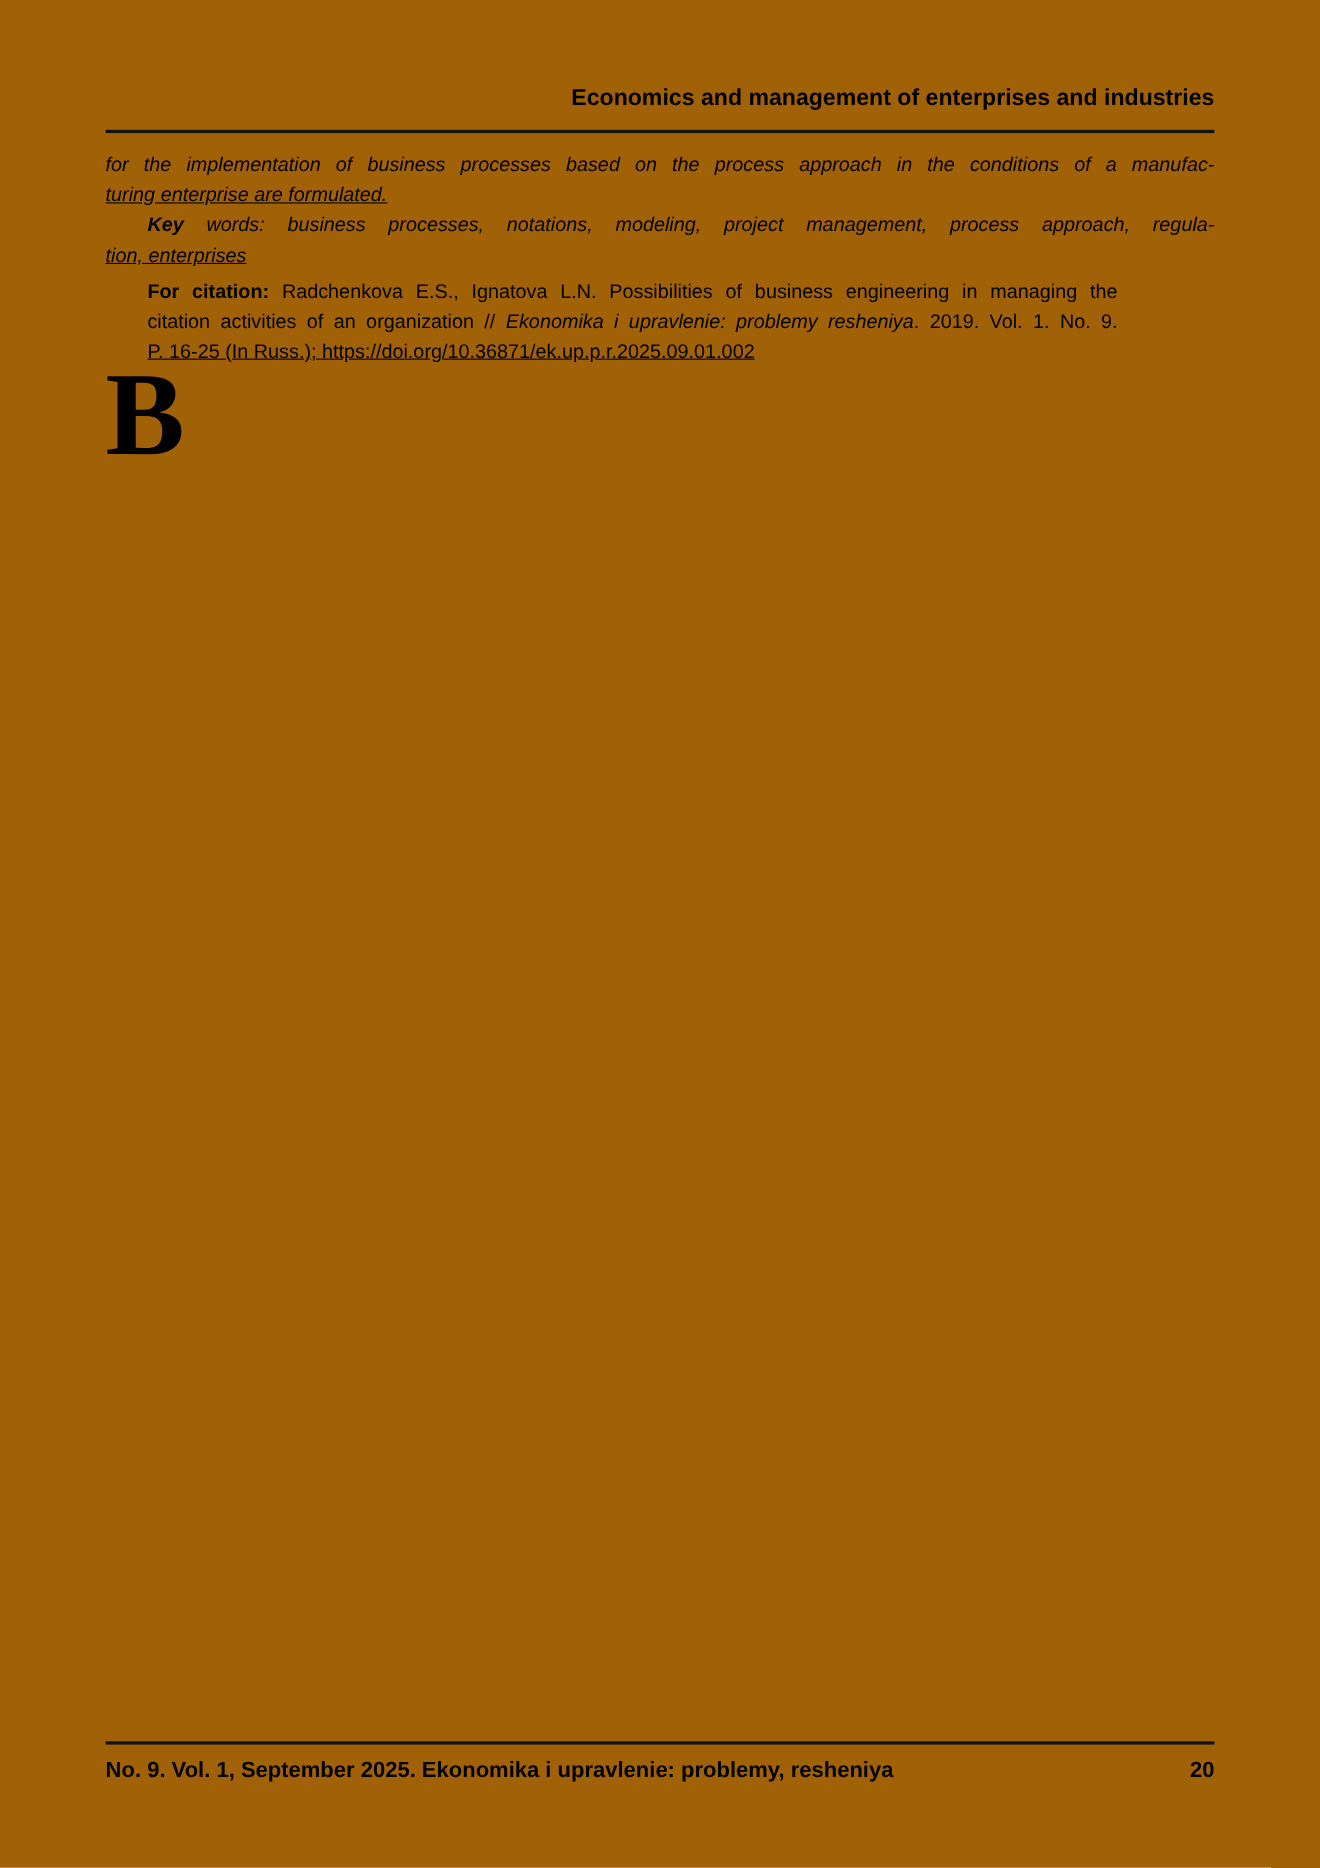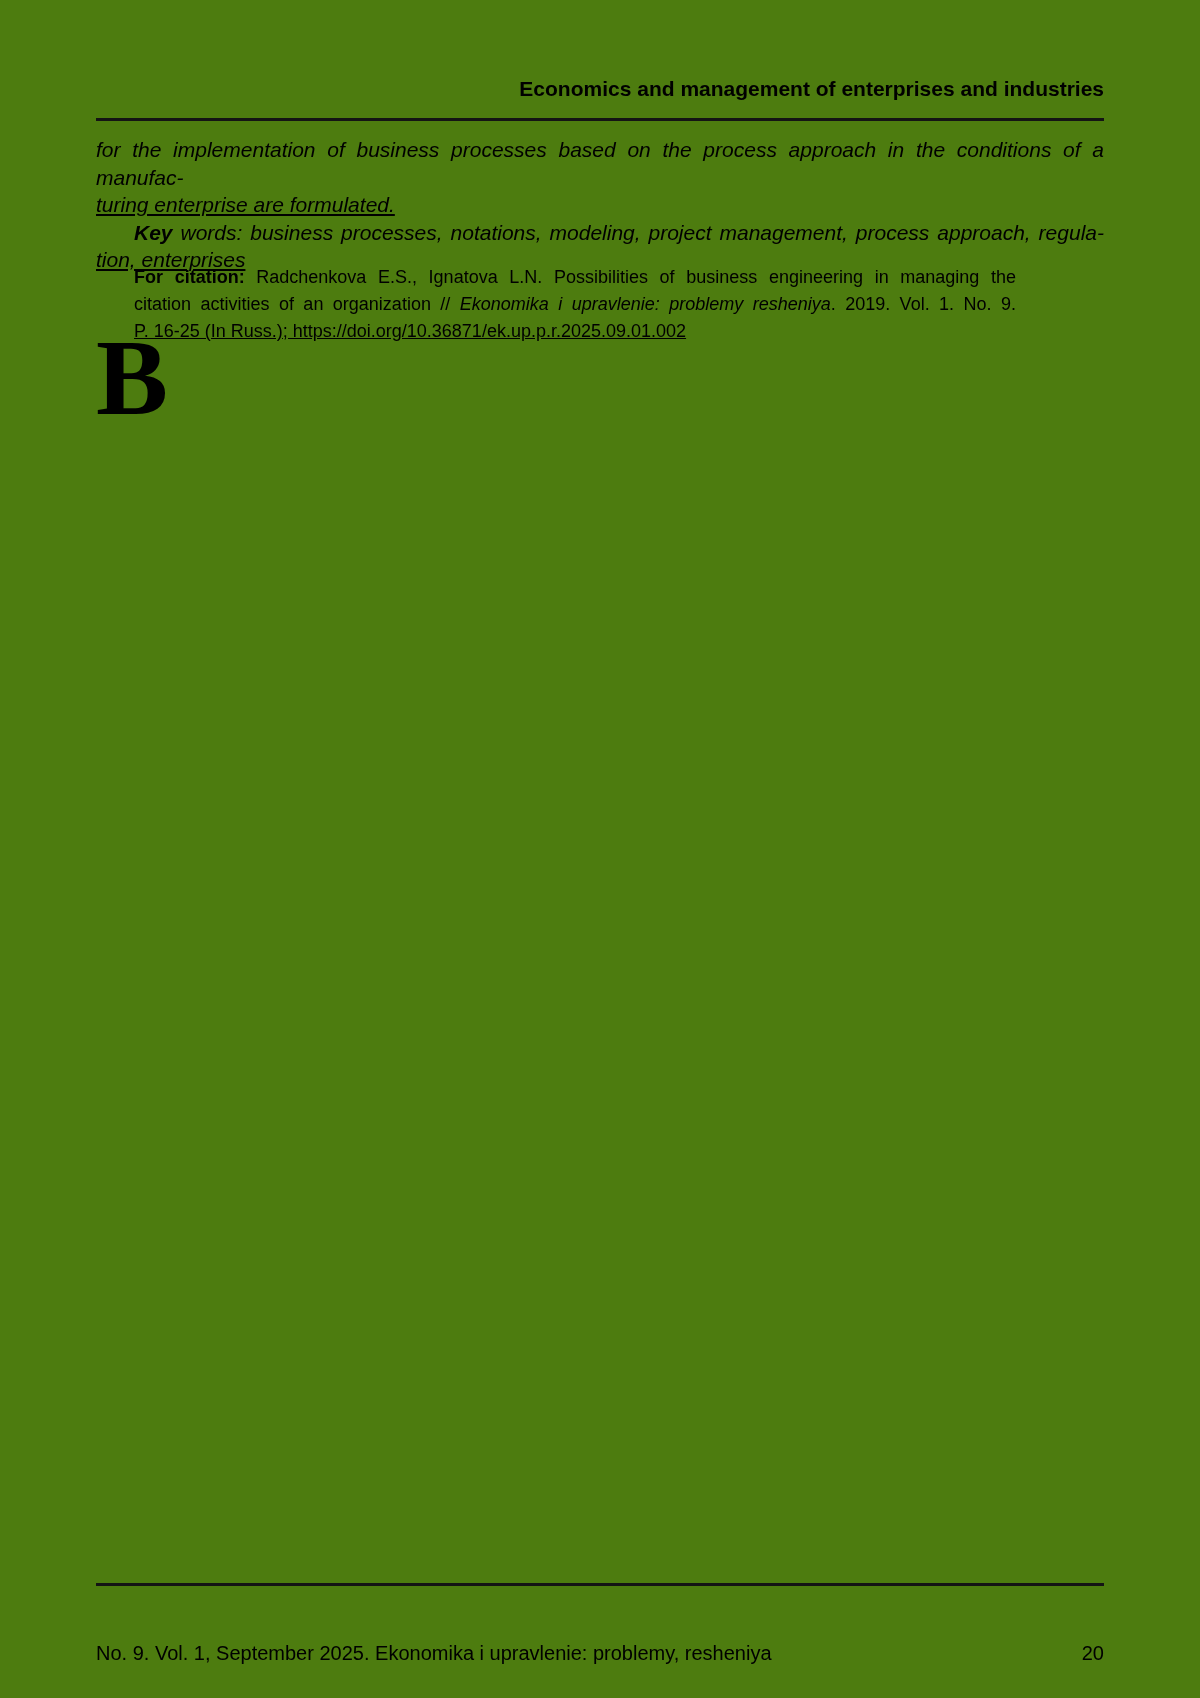--- a/index.html
+++ b/index.html
@@ -1,40 +1,40 @@
 <!DOCTYPE html>
 <html><head>
 <meta charset="utf-8">
 <title>Journal page 19</title>
 <style>
   html,body{margin:0;padding:0;background:#e8e8e8;}
   .page{
     position:relative;width:1200px;height:1698px;margin:0 auto;
-    background:#4d7c0f;color:#000;
+    background:#a16207;color:#000;
     font-family:"Liberation Serif", serif;
     overflow:hidden;
   }
   .running-head{
     position:absolute;top:76px;left:96px;width:1008px;
     text-align:right;
     font-family:"Liberation Sans", sans-serif;
     font-weight:bold;font-size:21px;line-height:26px;
   }
   .rule{position:absolute;left:96px;width:1008px;height:3px;background:#141414;}
   .rule.top{top:118px;}
   .rule.bottom{top:1583px;}
   .abstract{
     position:absolute;top:136px;left:96px;width:1008px;
     font-family:"Liberation Sans", sans-serif;
-    font-style:italic;font-size:21px;line-height:27.5px;
+    font-style:italic;font-size:18px;line-height:27.5px;
   }
   .citation{
     position:absolute;top:252px;left:134px;width:882px;
     font-family:"Liberation Sans", sans-serif;
-    font-size:18px;line-height:27px;margin-top:12px;
+    font-size:18px;line-height:27px;
   }
   .columns{position:absolute;top:338px;left:96px;width:1008px;height:1180px;}
   .col{position:absolute;top:0;width:492px;font-size:20px;line-height:26.4px;}
   .col.left{left:0;}
   .col.right{left:516px;}
   .line{
     text-align:justify;
     text-align-last:justify;
     -moz-text-align-last:justify;
   }
@@ -44,24 +44,24 @@
   .ital{font-style:italic;}
   .dropcap{
     float:left;
     font-family:"Liberation Serif", serif;
     font-weight:bold;
     font-size:108px;line-height:76px;
     height:74px;
     margin:2px 9px 0 0;
   }
   .footer{
-    position:absolute;top:1640px;left:96px;width:1008px;
+    position:absolute;top:1596px;left:96px;width:1008px;
     font-family:"Liberation Sans", sans-serif;
     font-size:20px;line-height:26px;
-    display:flex;justify-content:space-between;align-items:flex-end;
+    display:flex;justify-content:space-between;align-items:flex-end;font-weight:bold;
   }
 </style>
 </head>
 <body>
 
 <div class="page">
 
   <div class="running-head">Economics and management of enterprises and industries</div>
 
   <div class="rule top"></div>

